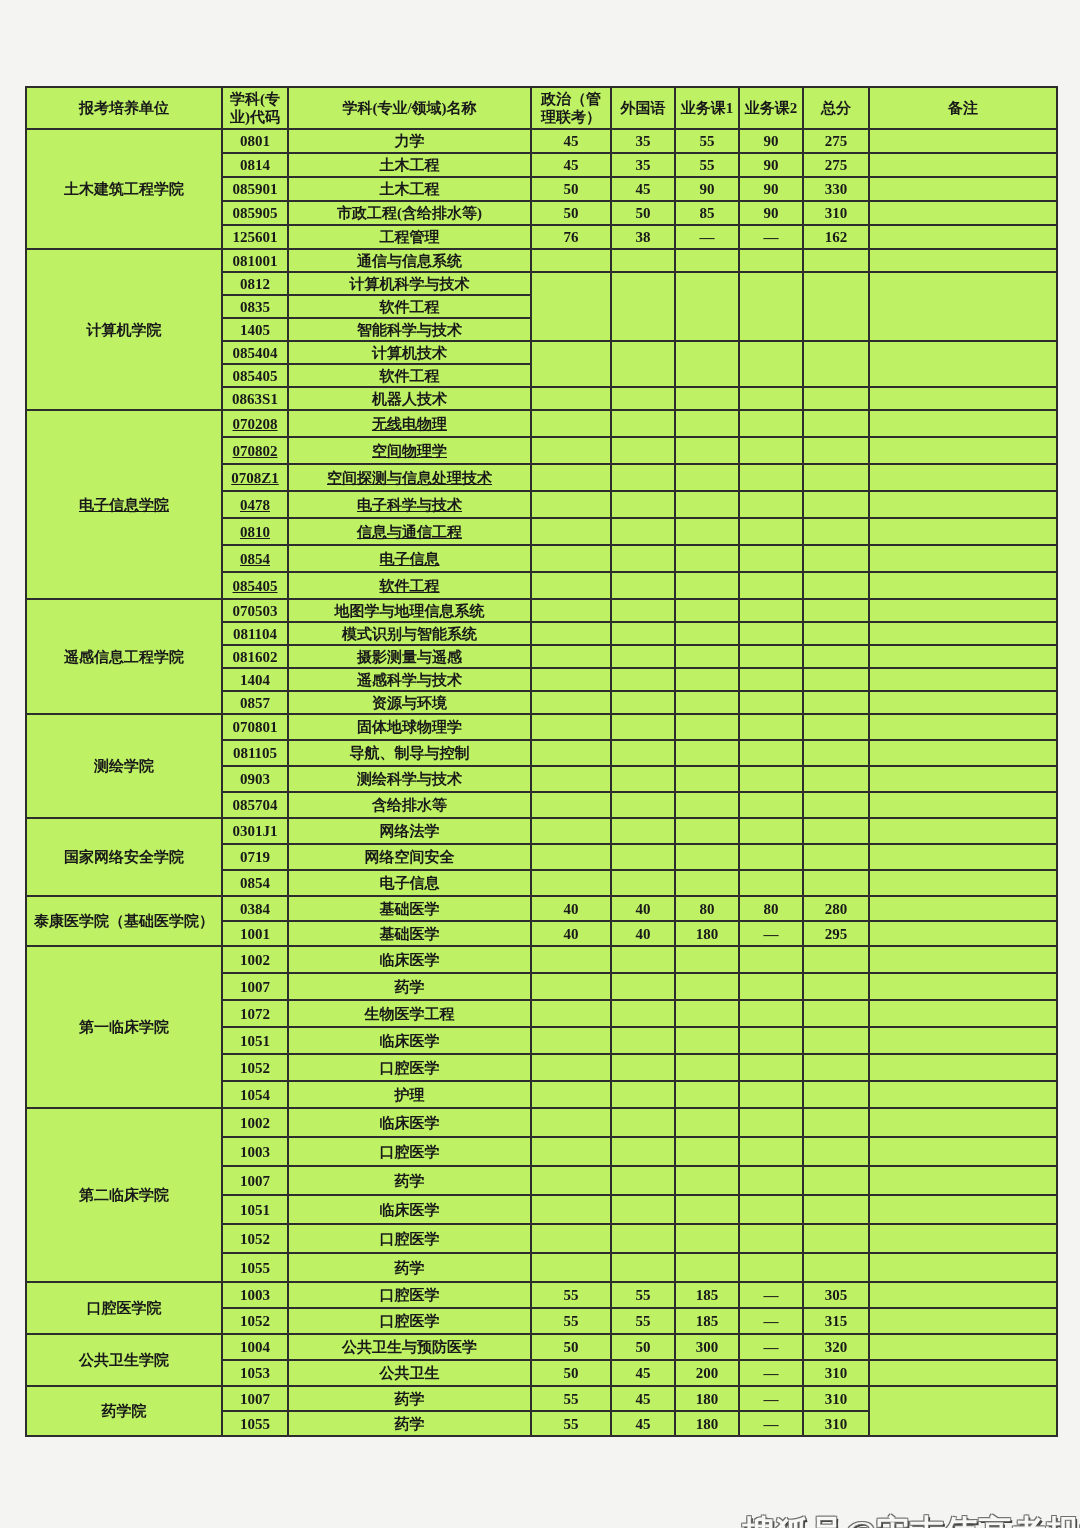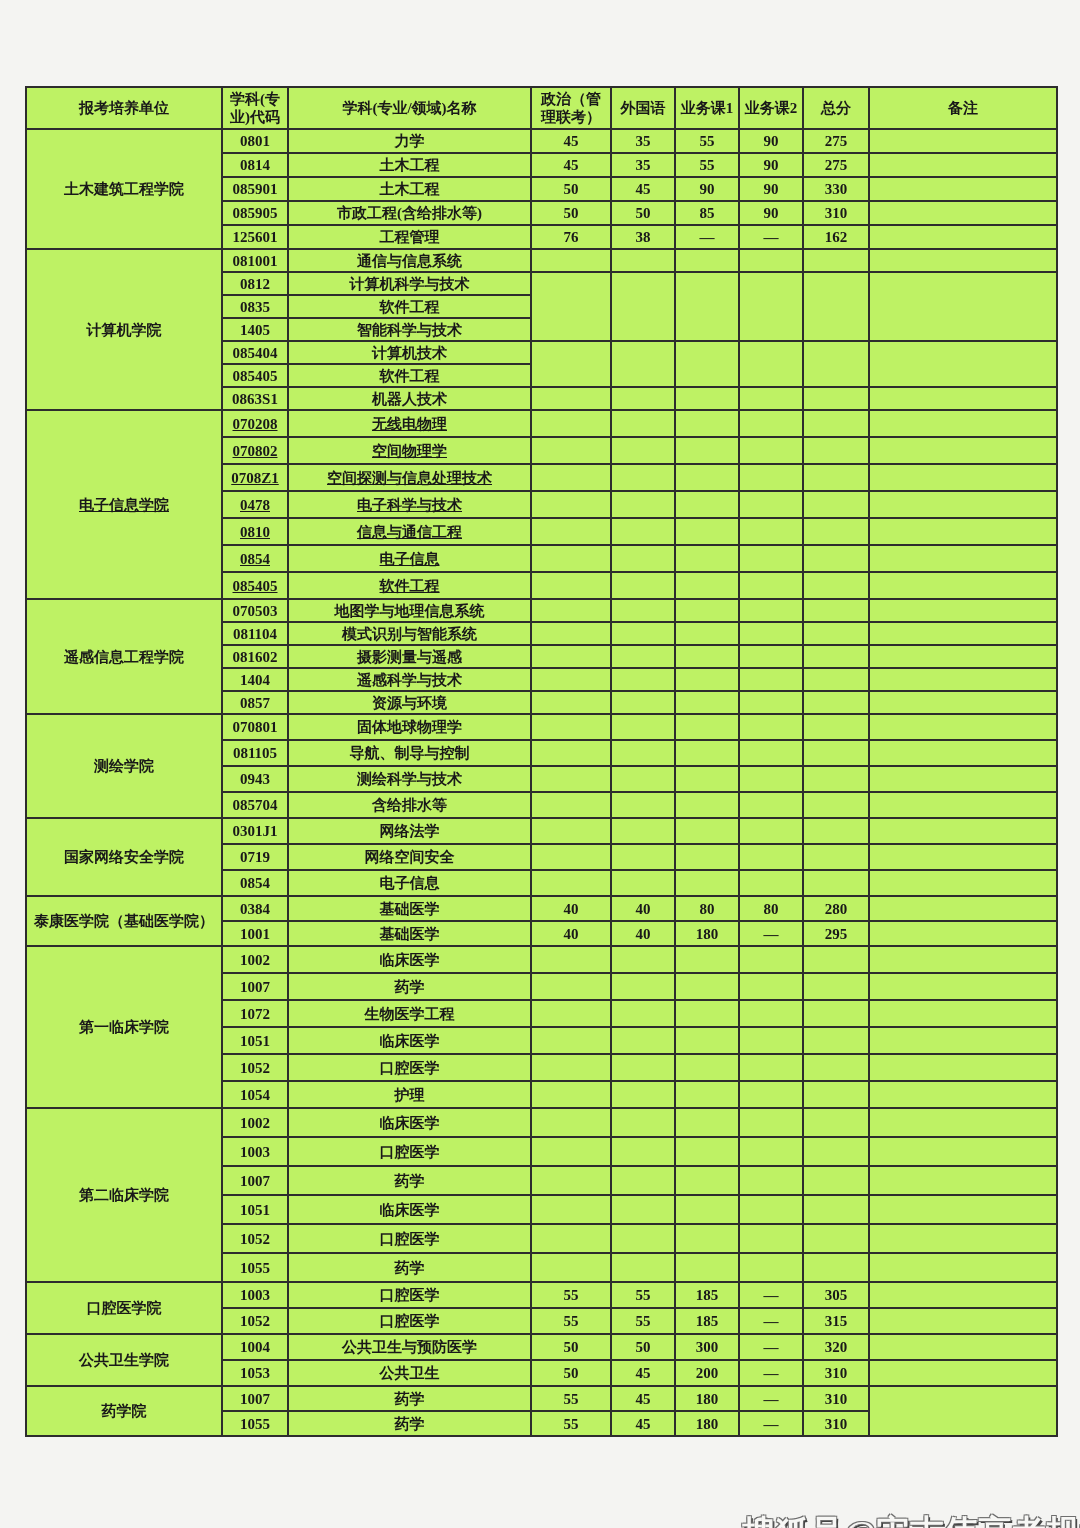--- a/index.html
+++ b/index.html
@@ -335,21 +335,21 @@
         <td>081105</td>
         <td>导航、制导与控制</td>
         <td rowspan="1"></td>
         <td rowspan="1"></td>
         <td rowspan="1"></td>
         <td rowspan="1"></td>
         <td rowspan="1"></td>
         <td rowspan="1"></td>
       </tr>
       <tr class="g4">
-        <td>0943</td>
+        <td>0903</td>
         <td>测绘科学与技术</td>
         <td rowspan="1"></td>
         <td rowspan="1"></td>
         <td rowspan="1"></td>
         <td rowspan="1"></td>
         <td rowspan="1"></td>
         <td rowspan="1"></td>
       </tr>
       <tr class="g4">
         <td>085704</td>

